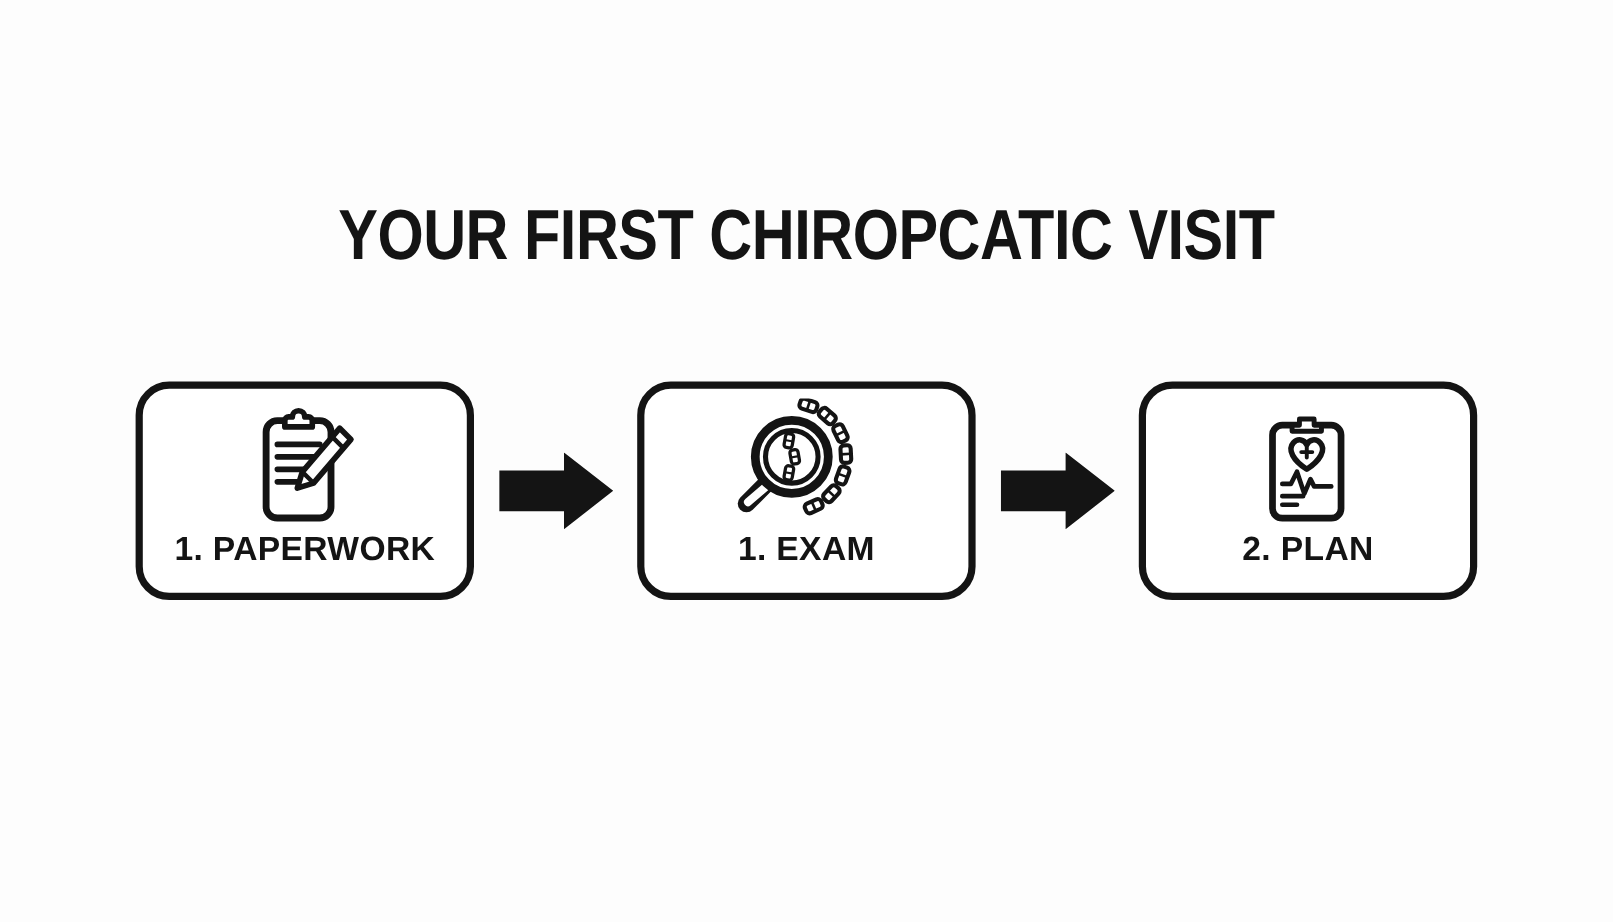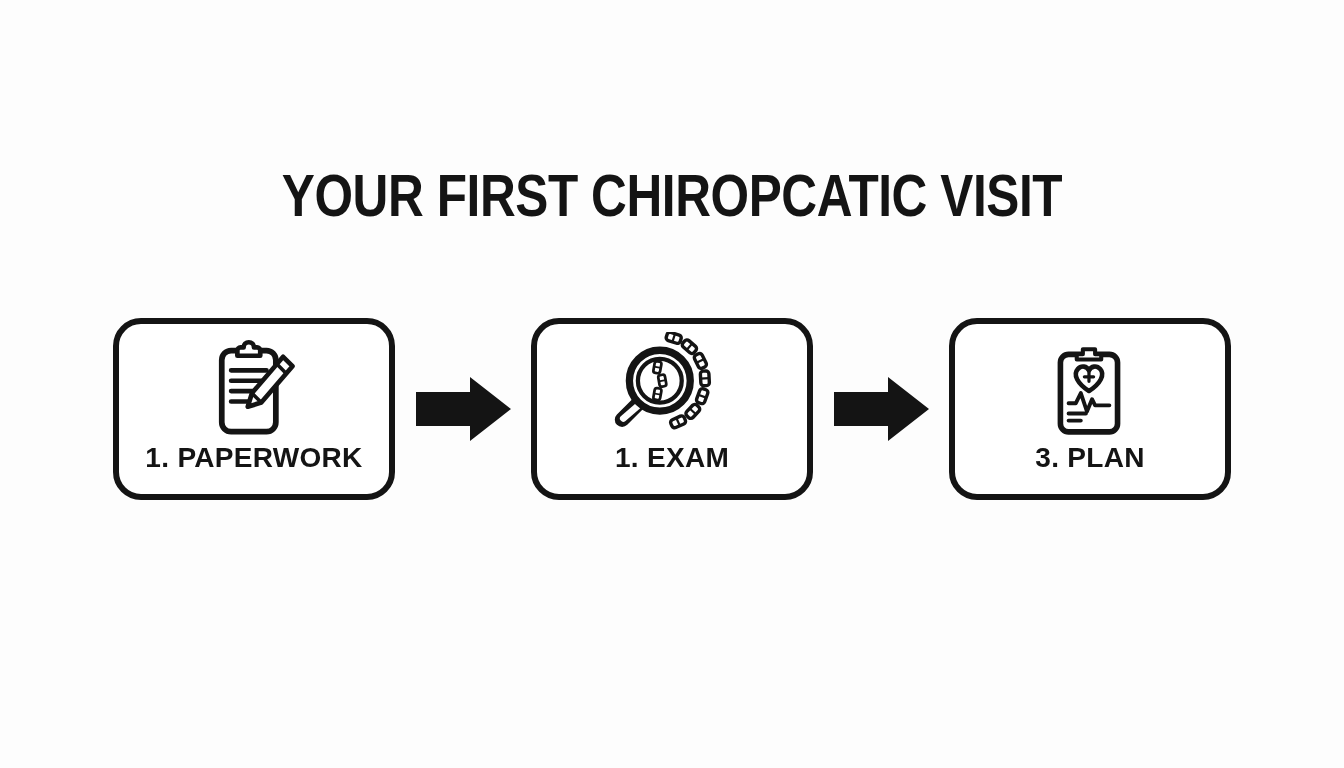--- a/index.html
+++ b/index.html
@@ -124,17 +124,17 @@
       <div class="icon-wrap" style="top:14px;">
         <svg width="92" height="102" viewBox="0 0 90 100">
           <rect class="fillw" x="16" y="16" width="56" height="76" rx="8" stroke-width="5.5"></rect>
           <path class="fillw" d="M32 21 v-5 h6 v-5 h12 v5 h6 v5 z" stroke-width="4"></path>
           <path class="stroke" d="M44 52 C33 45 28 36 33 30.5 C36.5 26.5 42 27.5 44 32 C46 27.5 51.5 26.5 55 30.5 C60 36 55 45 44 52 Z" stroke-width="4.5"></path>
           <path class="stroke" d="M44 33.5 v9 M39.5 38 h9" stroke-width="3.2"></path>
           <path class="stroke" d="M24 64 h7 l5 -10 6 18 5 -12 3 6 h14" stroke-width="3.8"></path>
           <path class="stroke" d="M24 74 h17 M24 81 h12" stroke-width="3.8"></path>
         </svg>
       </div>
-      <div class="card-label">3. PLAN</div>
+      <div class="card-label">2. PLAN</div>
     </div>
 
   </div>
 </div>
 
 </body></html>

